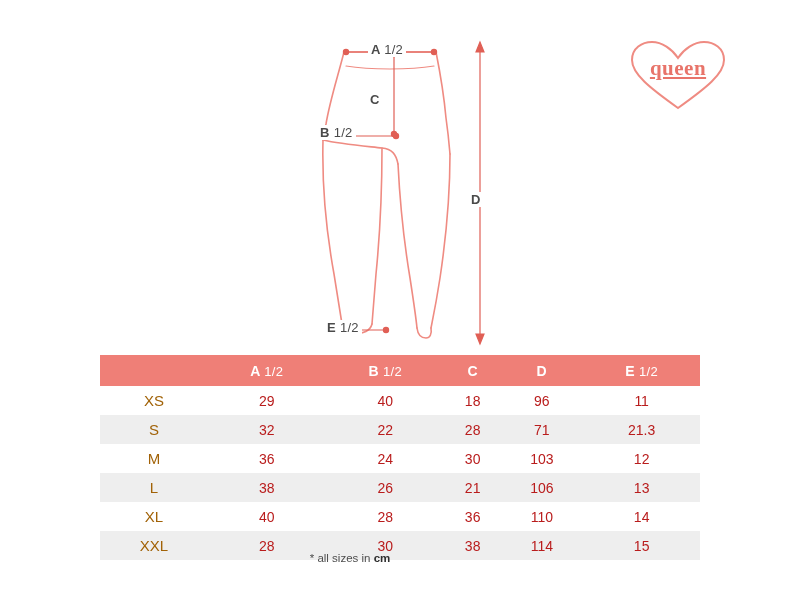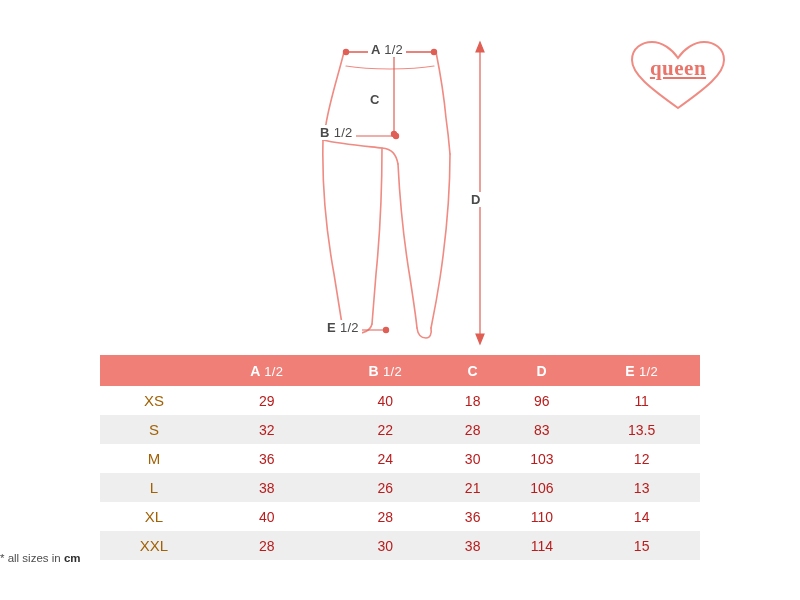--- a/index.html
+++ b/index.html
@@ -106,21 +106,21 @@
     width: 108px;
   }
   .size-table tbody tr.odd td { background: #ffffff; }
   .size-table tbody tr.even td { background: #eeeeee; }
 
   .footnote {
     position: absolute;
     top: 552px;
     left: 0;
     width: 700px;
-    text-align: left;
+    text-align: center;
     font-size: 11.5px;
     color: #4d4d4d;
   }
   .footnote b { color: #2e2e2e; }
 </style>
 </head>
 <body>
 
 <div id="page">
 
@@ -207,22 +207,22 @@
         <td>40</td>
         <td>18</td>
         <td>96</td>
         <td>11</td>
       </tr>
       <tr class="even">
         <td class="first-col">S</td>
         <td>32</td>
         <td>22</td>
         <td>28</td>
-        <td>83</td>
-        <td>13.5</td>
+        <td>71</td>
+        <td>21.3</td>
       </tr>
       <tr class="odd">
         <td class="first-col">M</td>
         <td>36</td>
         <td>24</td>
         <td>30</td>
         <td>103</td>
         <td>12</td>
       </tr>
       <tr class="even">

